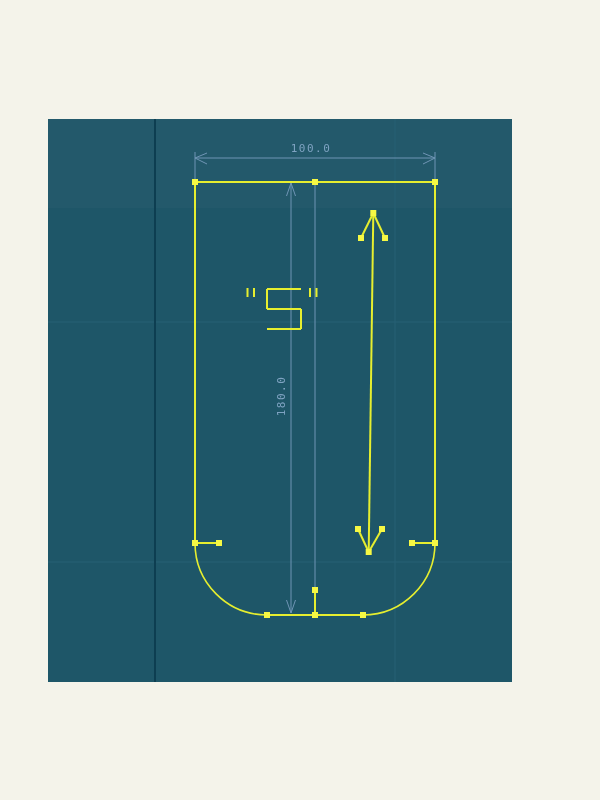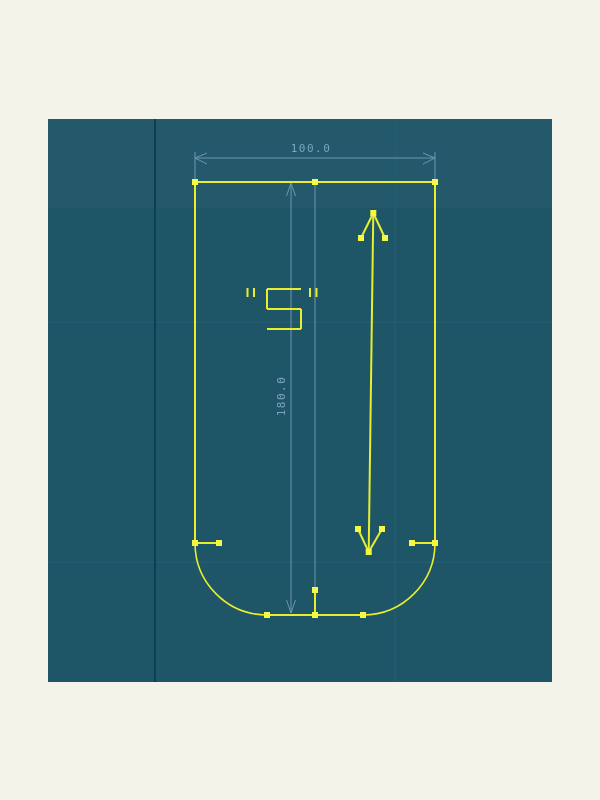--- a/index.html
+++ b/index.html
@@ -1,21 +1,21 @@
 <!DOCTYPE html>
 <html><head>
 <meta charset="utf-8">
 <style>
   html,body{margin:0;padding:0;}
   body{
     width:600px;height:800px;
     background:#f4f3ea;
     font-family:"DejaVu Sans Mono", monospace;
   }
-  .page{position:relative;width:600px;height:800px;overflow:hidden;}
+  .page{position:relative;width:512px;height:800px;overflow:hidden;}
   #viewport-svg{position:absolute;left:0;top:0;display:block;}
   .dim-label{
     position:absolute;
     color:#7fa3c2;
     font-size:11px;
     letter-spacing:1.5px;
     white-space:nowrap;
     transform:translate(-50%,-50%);
   }
   .dim-label.vertical{

